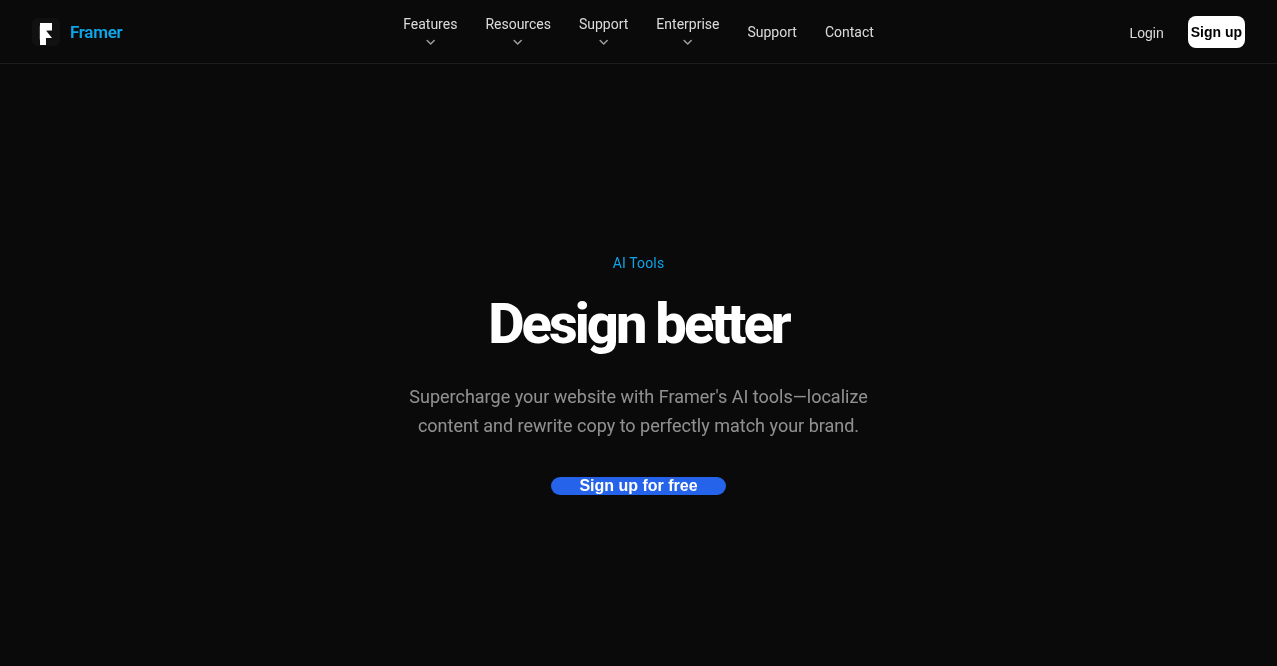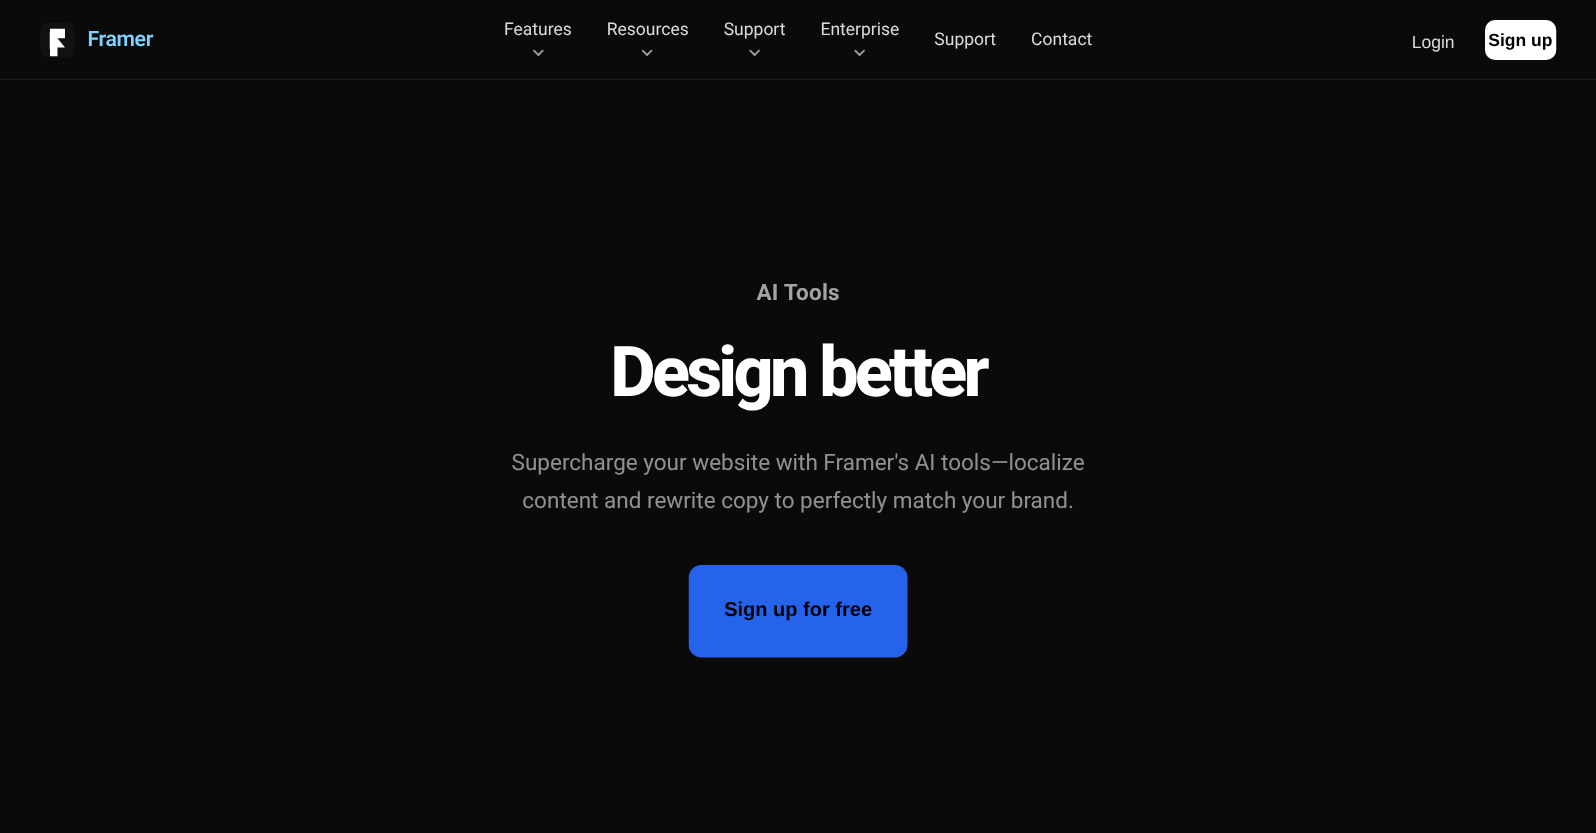--- a/index.html
+++ b/index.html
@@ -36,21 +36,21 @@
 
     .nav-logo-icon {
       width: 28px;
       height: 28px;
       flex-shrink: 0;
     }
 
     .nav-logo-text {
       font-size: 17px;
       font-weight: 600;
-      color: #7dd3fc;
+      color: #0ea5e9;
       letter-spacing: -0.3px;
     }
 
     .nav-links {
       display: flex;
       align-items: center;
       gap: 4px;
       position: absolute;
       left: 50%;
       transform: translateX(-50%);
@@ -114,23 +114,23 @@
       display: flex;
       flex-direction: column;
       align-items: center;
       justify-content: center;
       text-align: center;
       padding: 60px 32px 40px;
       min-height: calc(666px - 64px);
     }
 
     .hero-tag {
-      font-size: 18px;
-      font-weight: 700;
-      color: #a3a3a3;
+      font-size: 14px;
+      font-weight: 400;
+      color: #0ea5e9;
       margin-bottom: 24px;
       letter-spacing: 0.01em;
     }
 
     .hero-title {
       font-size: 56px;
       font-weight: 800;
       line-height: 1.05;
       letter-spacing: -3px;
       color: #ffffff;
@@ -141,24 +141,24 @@
     .hero-subtitle {
       font-size: 18px;
       color: rgba(255,255,255,0.55);
       max-width: 460px;
       line-height: 1.65;
       margin-bottom: 36px;
       font-weight: 400;
     }
 
     .btn-cta {
-      padding: 28px 28px;
+      padding: 0 28px;
       font-size: 16px;
       font-weight: 600;
-      color: #000000;
+      color: #ffffff;
       background: #2563eb;
       border: none;
       border-radius: 10px;
       cursor: pointer;
       transition: background 0.15s;
     }
   </style>
 </head>
 <body>
 

